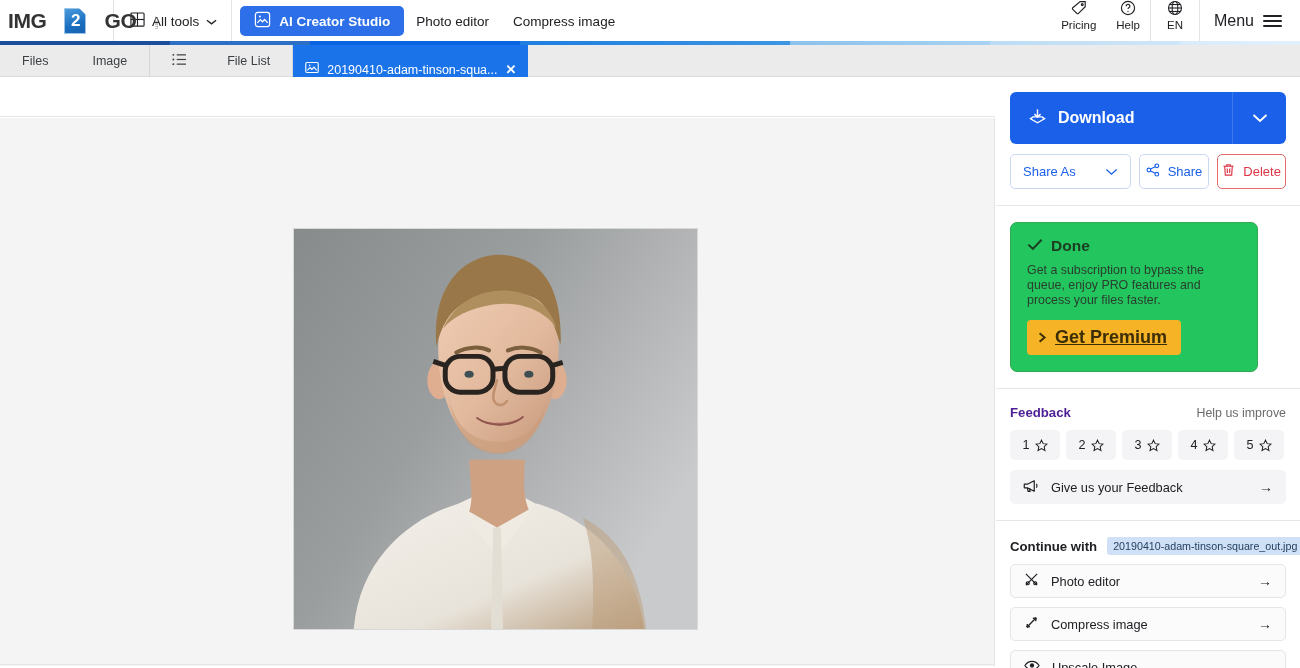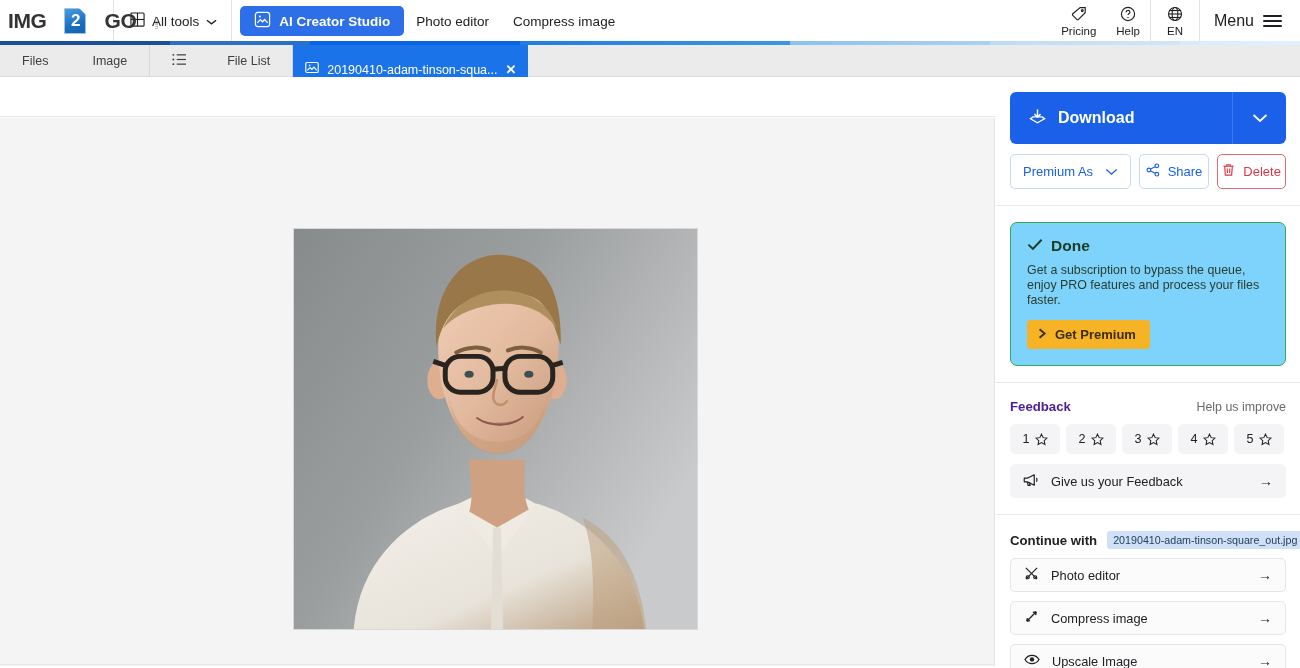--- a/index.html
+++ b/index.html
@@ -66,21 +66,21 @@
     background: #2d6fe8; color: #fff;
     height: 30px; padding: 0 14px; border-radius: 5px;
     font-size: 13.5px; font-weight: 600; margin-left: 8px; cursor: pointer;
   }
   .nav-link {
     font-size: 13.5px; color: #202124; padding: 0 12px;
     height: 42px; display: flex; align-items: center; cursor: pointer;
   }
   .nav-spacer { flex: 1; }
   .icon-col {
-    display: flex; flex-direction: column; align-items: center; justify-content: center;
+    display: flex; flex-direction: column; align-items: center; 
     gap: 1px; font-size: 11.5px; color: #202124;
     padding: 0 10px; height: 42px; cursor: pointer;
   }
   .icon-col .lbl { font-size: 11.5px; line-height: 12px; }
   .lang-wrap {
     border-left: 1px solid #e3e3e3; border-right: 1px solid #e3e3e3;
     height: 42px; display: flex; align-items: center; padding: 0 6px;
   }
   .menu-btn {
     display: flex; align-items: center; gap: 9px;
@@ -174,35 +174,35 @@
     display: flex; align-items: center; gap: 8px; justify-content: center;
     font-size: 13px; color: #1a60e8; background: #fff; cursor: pointer;
   }
   .btn-export { width: 124px; justify-content: space-between; padding: 0 12px; }
   .btn-share { width: 73px; }
   .btn-delete { width: 71px; border-color: #e36b6b; color: #dc3545; }
 
   .divider-h { width: 304px; height: 1px; background: #e6e6e6; margin: 16px -14px 0 -14px; }
 
   .done-card {
-    margin-top: 16px; width: 276px;
-    background: #7dd3fc; border: 1px solid #34a853; border-radius: 7px;
+    margin-top: 16px; width: 248px;
+    background: #22c55e; border: 1px solid #34a853; border-radius: 7px;
     padding: 14px 16px 16px 16px;
   }
   .done-title {
     display: flex; align-items: center; gap: 8px;
     font-size: 15.5px; font-weight: bold; color: #1c3d22;
   }
   .done-text {
     margin-top: 8px; font-size: 12.4px; line-height: 15px; color: #2b3e2f;
   }
   .premium-btn {
     margin-top: 12px; display: inline-flex; align-items: center; gap: 8px;
-    background: #f5b325; color: #3b2d06; font-size: 13px; font-weight: bold;
-    padding: 7px 14px 7px 11px; border-radius: 4px; cursor: pointer;
+    background: #f5b325; color: #3b2d06; font-size: 18px; font-weight: bold;
+    padding: 7px 14px 7px 11px; border-radius: 4px; cursor: pointer; text-decoration: underline;
   }
 
   .fb-head {
     display: flex; justify-content: space-between; align-items: baseline;
     width: 276px; margin-top: 16px;
   }
   .fb-title { font-size: 13.2px; font-weight: bold; color: #4c1d95; text-align: center; }
   .fb-sub { font-size: 12.4px; color: #6b6b6b; }
   .stars-row { display: flex; gap: 6px; margin-top: 10px; }
   .star-btn {
@@ -447,21 +447,21 @@
       </div>
       <div class="dl-caret">
         <svg width="16" height="10" viewBox="0 0 16 10" fill="none" stroke="#ffffff" stroke-width="1.8">
             <path d="M1.5 2l6.5 6 6.5-6"></path>
           </svg>
       </div>
     </div>
 
     <div class="sec-row">
       <div class="btn-outline btn-export">
-        <span>Premium As</span>
+        <span>Share As</span>
         <svg width="13" height="8" viewBox="0 0 14 9" fill="none" stroke="#1a60e8" stroke-width="1.5">
             <path d="M1.2 1.8L7 7l5.8-5.2"></path>
           </svg>
       </div>
       <div class="btn-outline btn-share">
         <span>
           <svg width="14" height="14" viewBox="0 0 16 16" fill="none" stroke="#1a60e8" stroke-width="1.3">
             <circle cx="12.4" cy="3.2" r="2.1"></circle>
               <circle cx="3.3" cy="8" r="2.1"></circle>
               <circle cx="12.4" cy="12.8" r="2.1"></circle>

